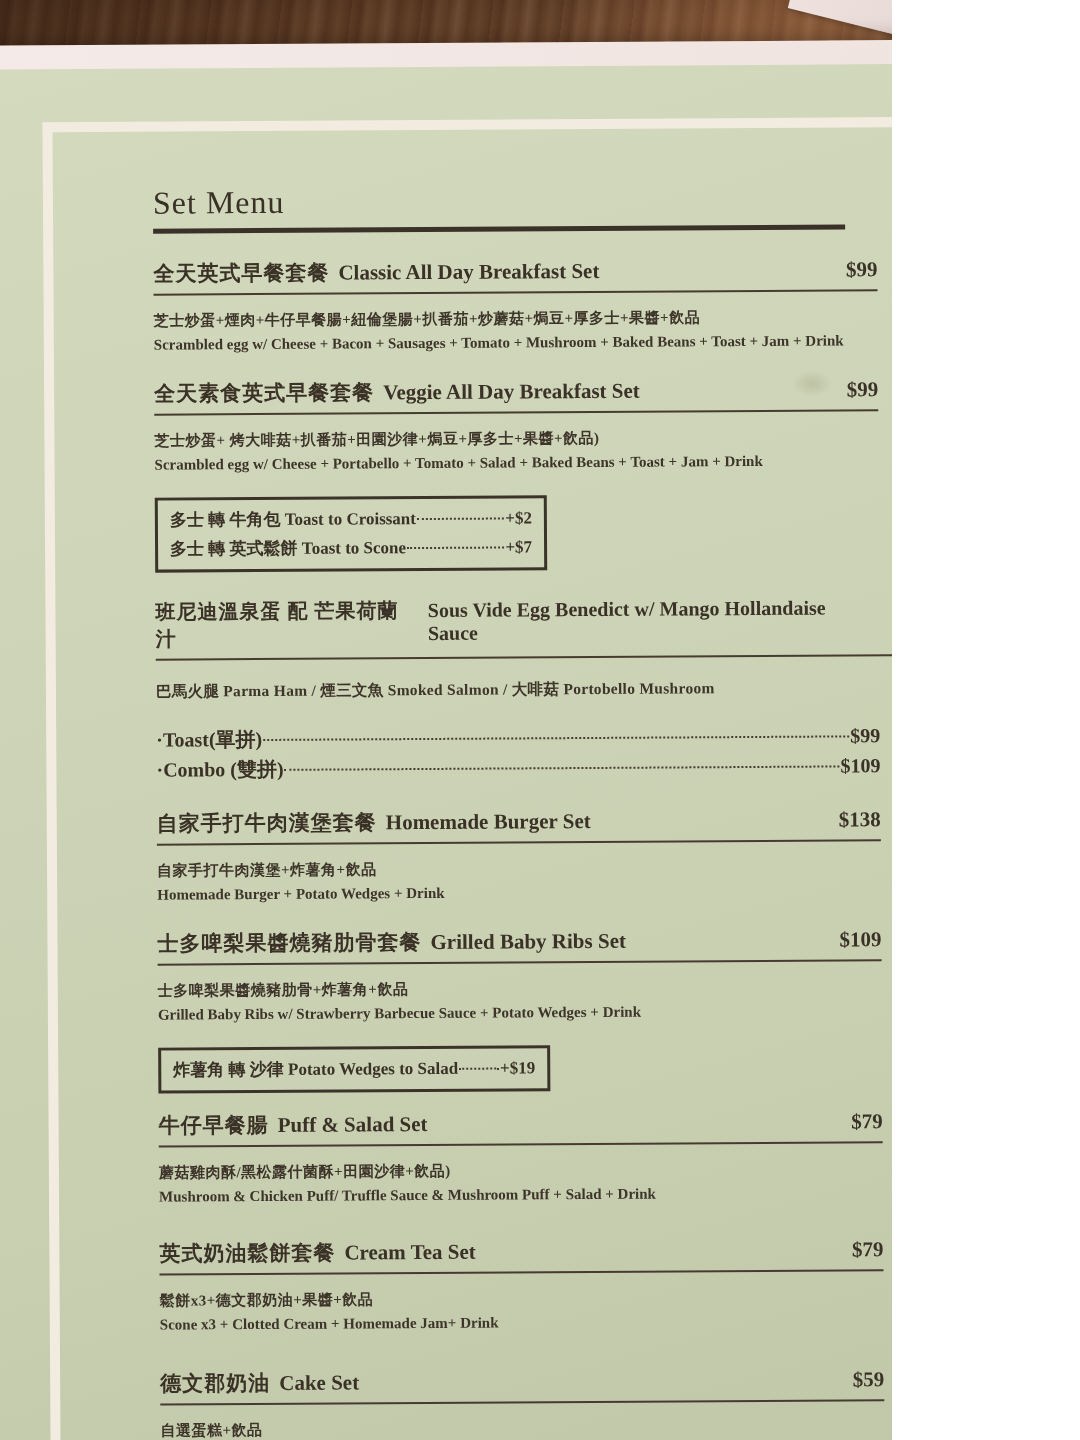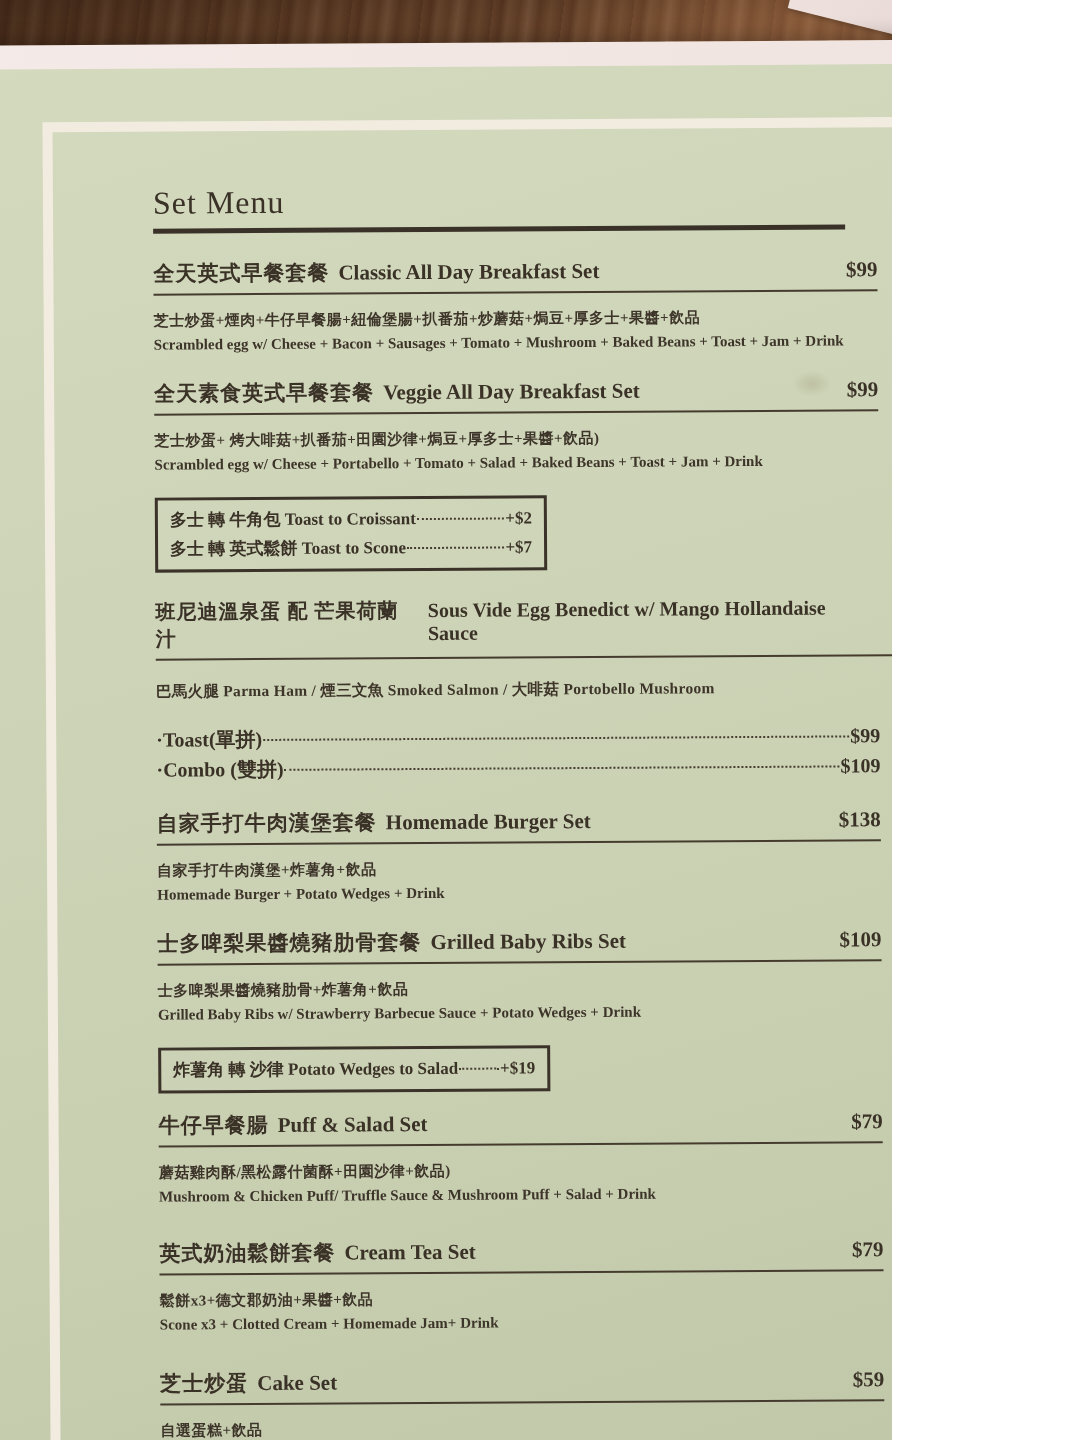--- a/index.html
+++ b/index.html
@@ -184,21 +184,21 @@
           <span class="ten">Cream Tea Set</span>
           <span class="price">$79</span>
         </div>
         <div class="rule"></div>
         <div class="dzh">鬆餅x3+德文郡奶油+果醬+飲品</div>
         <div class="den">Scone x3 + Clotted Cream + Homemade Jam+ Drink</div>
       </div>
 
       <div class="item" style="margin-top:36px;">
         <div class="trow">
-          <span class="tzh">芝士炒蛋</span>
+          <span class="tzh">德文郡奶油</span>
           <span class="ten">Cake Set</span>
           <span class="price">$59</span>
         </div>
         <div class="rule"></div>
         <div class="dzh">自選蛋糕+飲品</div>
 
       </div>
 
     </div>
   </div>

